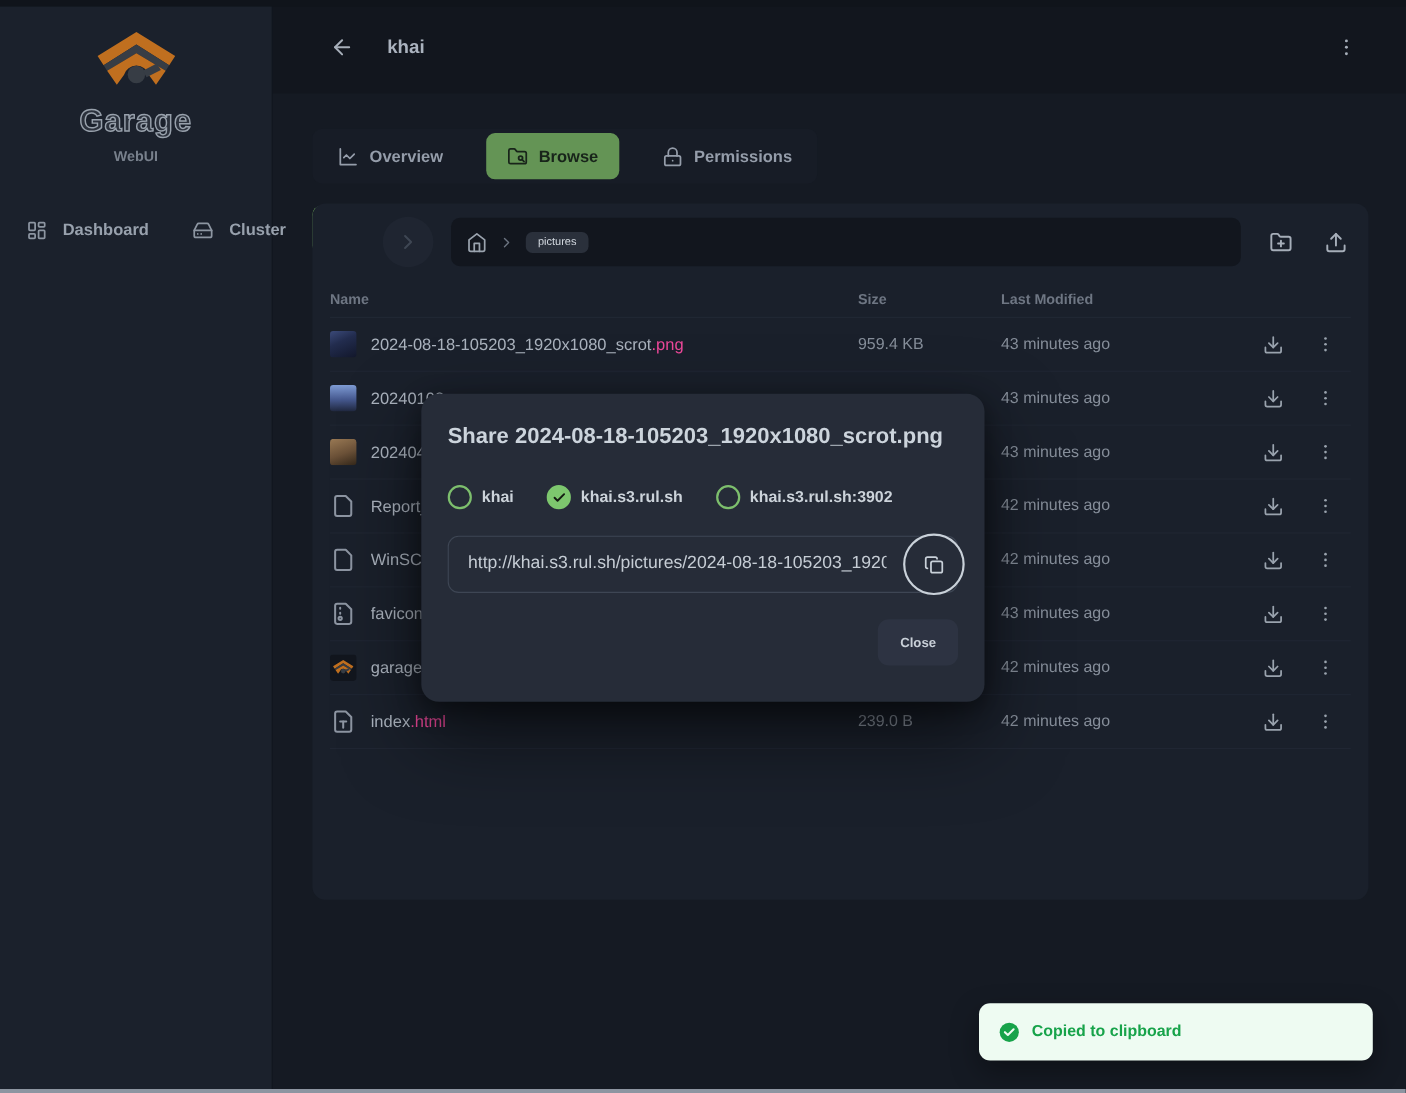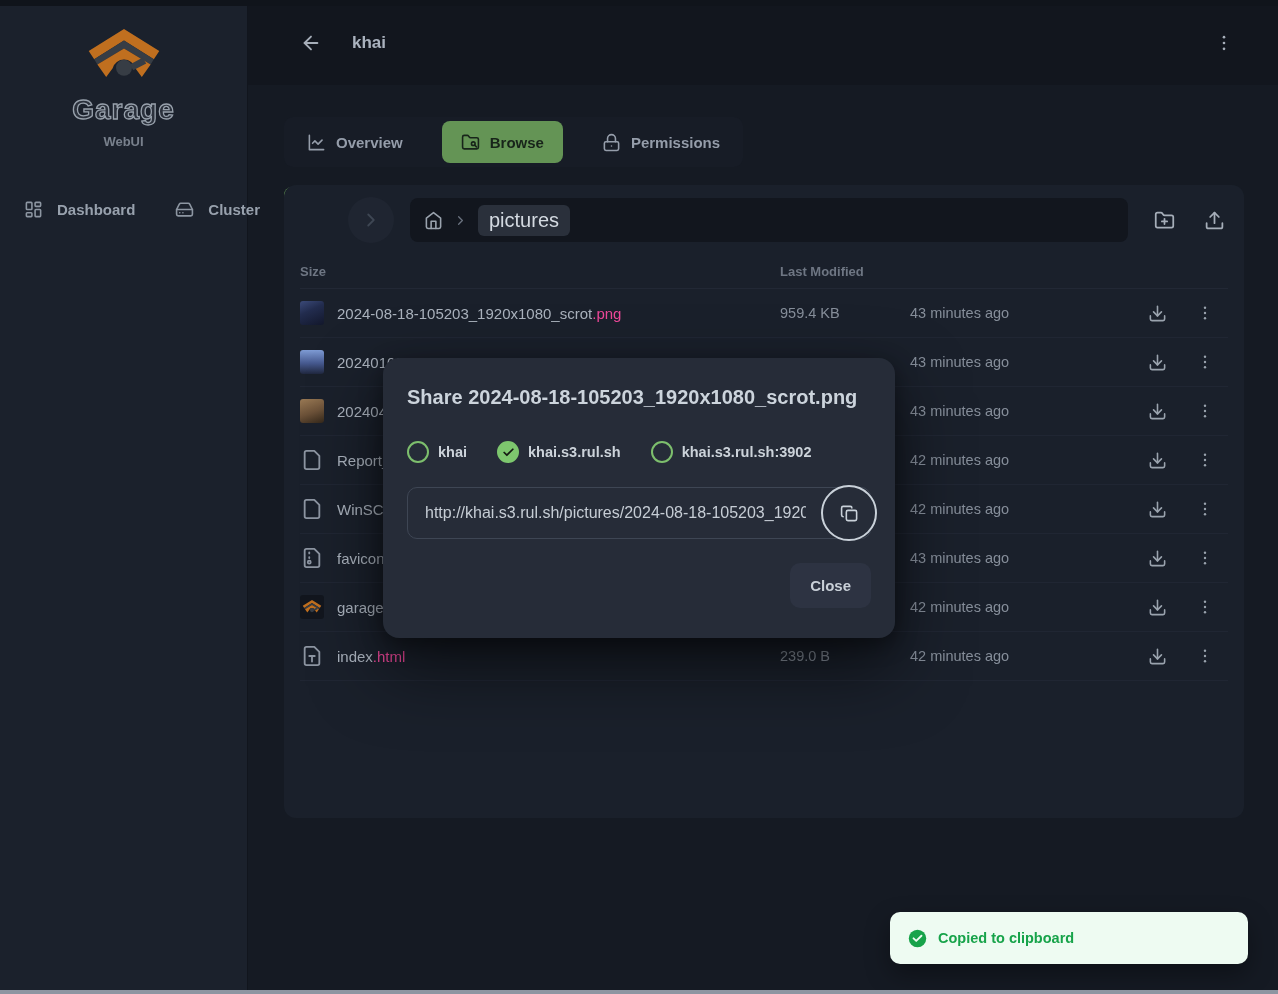--- a/index.html
+++ b/index.html
@@ -77,21 +77,21 @@
     margin-left:16px; display:flex; align-items:center; justify-content:center;
     color:#3e4653; cursor:default;
   }
   .crumbbox {
     flex:1; height:44px; margin-left:16px; background:#12161e; border-radius:8px;
     display:flex; align-items:center; gap:10px; padding:0 14px;
   }
   .crumbbox .home { width:19px; height:19px; color:#9aa3ae; cursor:pointer; }
   .crumbbox .sep { width:15px; height:15px; color:#6b7380; }
   .crumb-chip {
-    background:#2a303b; border-radius:6px; padding:4px 11px; font-size:20px;
+    background:#2a303b; border-radius:6px; padding:4px 11px; font-size:10px;
     color:#d4dae1; cursor:pointer;
   }
   .toolbar .tool-ic { width:28px; height:28px; margin-left:22px; color:#a6aeb9; }
   .toolbar .tool-ic svg { width:21px; height:21px; }
 
   
   .thead, .trow {
     display:grid; grid-template-columns:480px 130px 230px 48px 40px;
     align-items:center;
   }
@@ -136,21 +136,21 @@
   .copy-circle {
     position:absolute; right:-6px; top:50%; transform:translateY(-50%);
     width:56px; height:56px; border-radius:50%; background:#262c38;
     border:2px solid #c9d1d9; color:#c9d1d9; cursor:pointer;
     display:flex; align-items:center; justify-content:center;
   }
   .copy-circle svg { width:19px; height:19px; }
   .modal-footer { display:flex; justify-content:flex-end; margin-top:24px; }
   .close-btn {
     background:#2d3342; border:none; border-radius:10px; padding:14px 20px;
-    color:#c9d0d8; font-size:15px; font-weight:700; font-family:inherit; cursor:pointer;
+    color:#c9d0d8; font-size:12px; font-weight:700; font-family:inherit; cursor:pointer;
   }
 
   
   .toast {
     position:absolute; left:890px; top:912px; width:358px; height:52px;
     background:#eefbf2; border-radius:10px; display:flex; align-items:center;
     gap:11px; padding:0 18px; box-shadow:0 10px 25px rgba(0,0,0,.35);
   }
   .toast-ic { width:19px; height:19px; color:#17a34a; }
   .toast-msg { color:#17a34a; font-size:14.5px; font-weight:700; }
@@ -324,20 +324,21 @@
                 <svg viewBox="0 0 24 24" fill="none" stroke="currentColor" stroke-width="2" stroke-linecap="round" stroke-linejoin="round">
                   <path d="M21 15v4a2 2 0 0 1-2 2H5a2 2 0 0 1-2-2v-4"></path>
                   <polyline points="17 8 12 3 7 8"></polyline>
                   <line x1="12" y1="3" x2="12" y2="15"></line>
                 </svg>
               </span>
           </button>
         </div>
 
         <div class="thead">
+          <div>Name</div>
           <div>Size</div>
           <div>Last Modified</div>
           <div></div>
             <div></div>
         </div>
 
         <div class="tbody">
             <div class="trow">
     <div class="cell-name">
       <span class="thumb thumb-night"></span>

